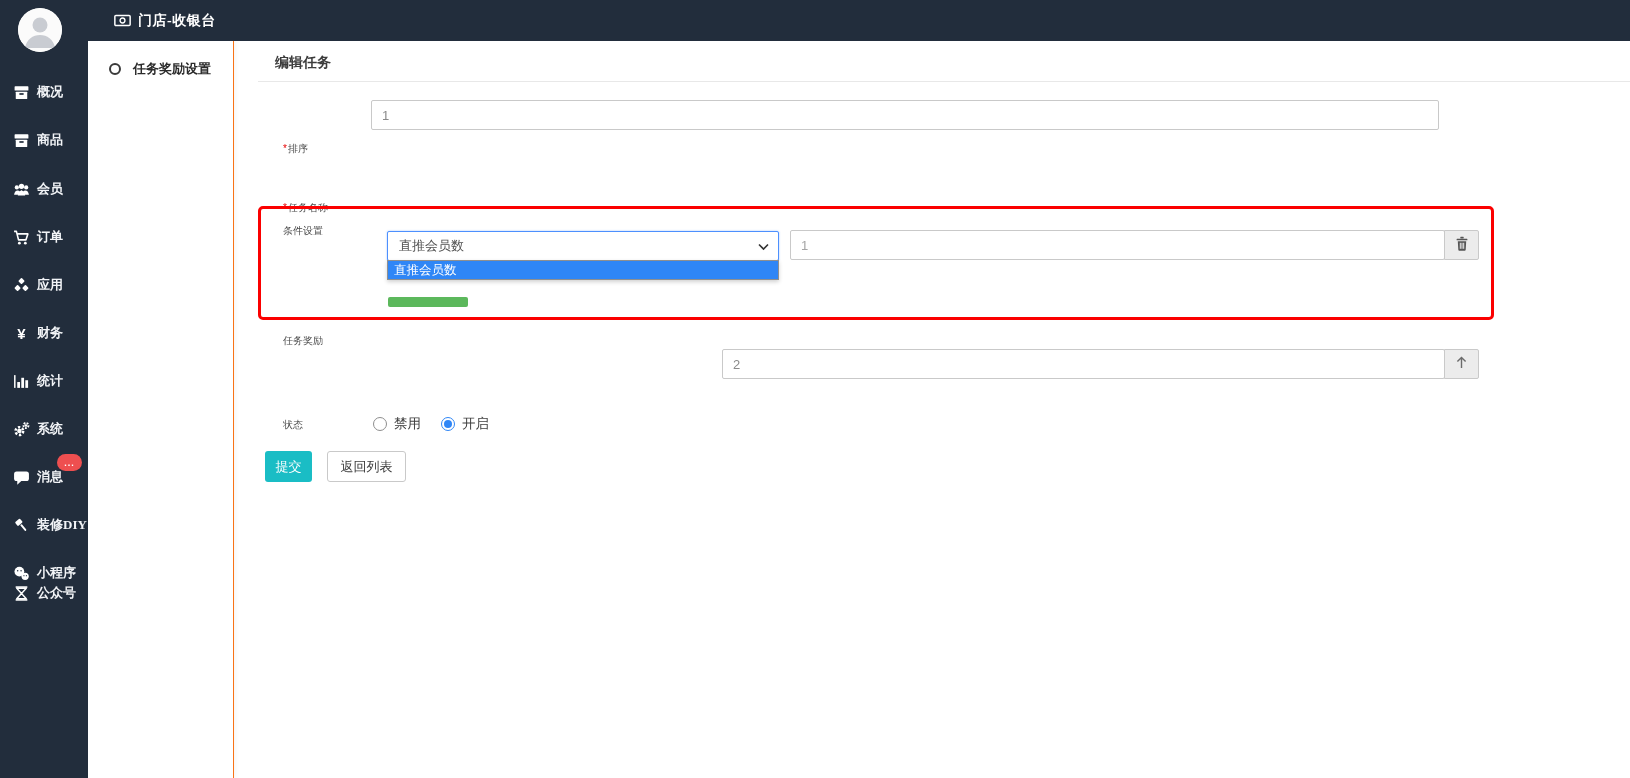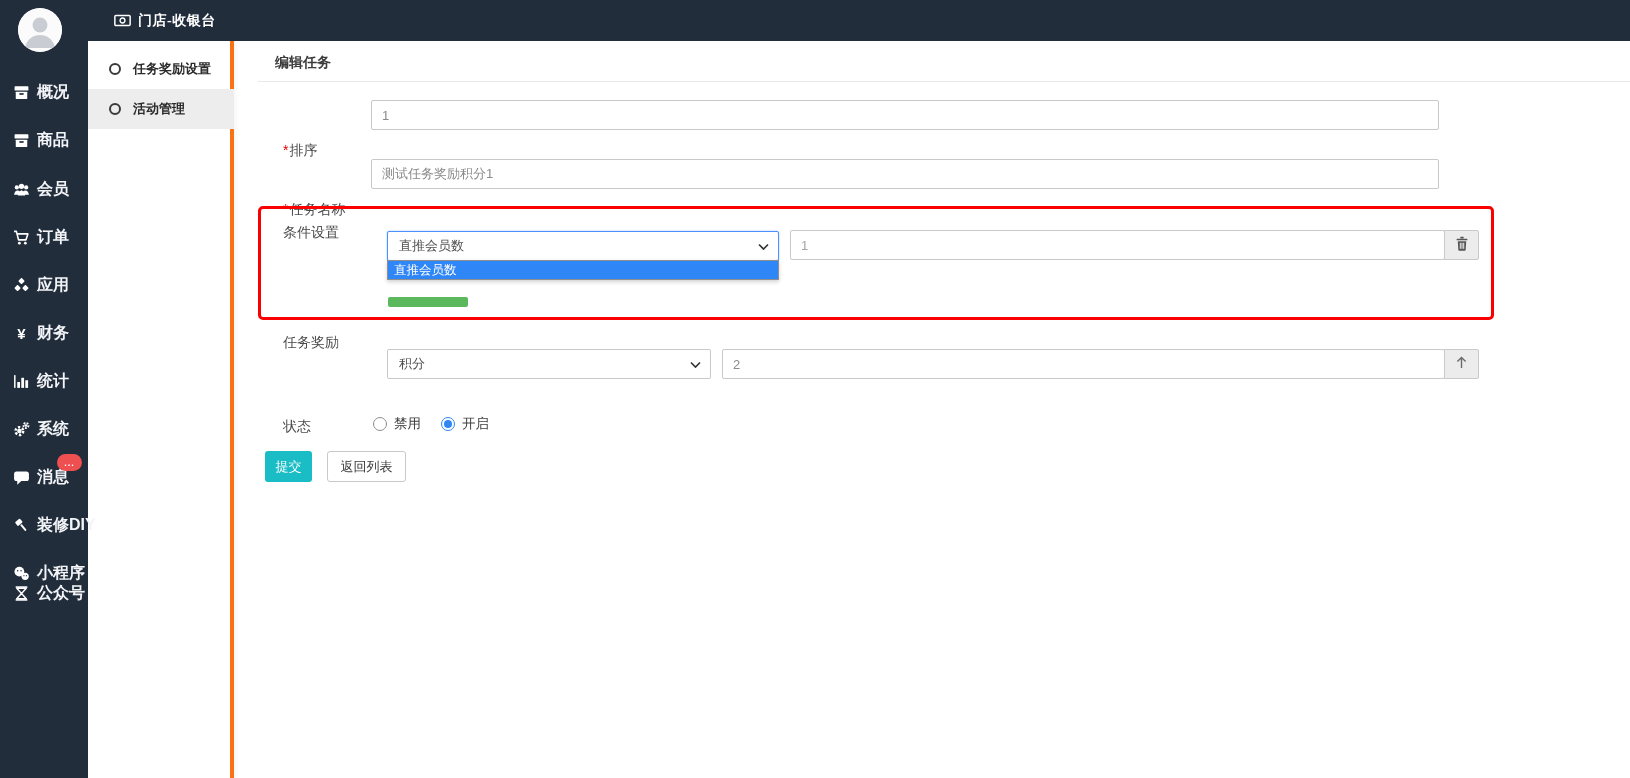--- a/index.html
+++ b/index.html
@@ -8,43 +8,43 @@
 
   
   #topbar { position:absolute; left:4px; top:0; width:1630px; height:41px; background:#222d3c; z-index:5;font-family:Liberation Serif, serif; }
   #topbar-title { position:absolute; left:110px; top:0; height:41px; display:flex; align-items:center; gap:7px;
                   color:#fff; font-size:14px; font-weight:700; letter-spacing:.5px; }
 
   
   #sidebar { position:absolute; left:0; top:0; width:88px; height:778px; background:#222d3c; z-index:6; }
   #avatar { position:absolute; left:18px; top:8px; width:44px; height:44px; border-radius:50%; overflow:hidden; background:#fbfbfb; }
   .nav-item { position:absolute; left:13px; height:20px; display:flex; align-items:center; gap:7px; color:#f2f4f7; cursor:pointer; }
-  .nav-label { font-size:16px; font-weight:600; white-space:nowrap; line-height:20px; }
+  .nav-label { font-size:13px; font-weight:600; white-space:nowrap; line-height:20px;font-family:Liberation Serif, serif; }
   .nav-icon { width:17px; height:17px; display:inline-flex; align-items:center; justify-content:center; flex:0 0 17px; }
   .nav-icon svg { width:17px; height:17px; }
   .glyph { color:#fff; font-size:15px; font-weight:700; line-height:17px; }
   .badge { position:absolute; left:44px; top:-13px; min-width:25px; height:17px; border-radius:9px;
            background:#ee4f50; color:#fff; font-size:9px; font-weight:700; letter-spacing:1px;
            display:flex; align-items:center; justify-content:center; padding:0 4px; }
 
   
   #subsidebar { position:absolute; left:88px; top:41px; width:146px; height:737px; background:#fff;
-                border-right:4px solid #f97316; box-shadow:2px 0 5px rgba(0,0,0,.04); z-index:4; }
+                border-right:1px solid #f97316; box-shadow:2px 0 5px rgba(0,0,0,.04); z-index:4; }
   .sub-item { position:absolute; left:0; width:146px; height:40px; display:flex; align-items:center; gap:12px;
               padding-left:21px; cursor:pointer; color:#2b2b2b; }
   .sub-item.selected { background:#ededed; }
   .sub-circle { width:12px; height:12px; border:2px solid #3a3a3a; border-radius:50%; background:transparent; flex:0 0 12px; }
   .sub-label { font-size:13px; font-weight:700; white-space:nowrap; }
 
   
   #main { position:absolute; left:234px; top:41px; width:1396px; height:694px; background:#fff; z-index:1; }
   #page-title { position:absolute; left:41px; top:13px; font-size:14px; color:#3c3c3c; font-weight:600; }
   #title-rule { position:absolute; left:24px; right:0; top:40px; border-top:1px solid #e8e8e8; }
 
-  .fld-label { position:absolute; left:49px; font-size:14px; color:#4a4a4a; white-space:nowrap; }
+  .fld-label { position:absolute; left:49px; font-size:10px; color:#4a4a4a; white-space:nowrap; }
   .req { color:#e60000; margin-right:1px; }
 
   input.txt { position:absolute; height:30px; border:1px solid #c9c9c9; border-radius:2px;
               font-size:13px; color:#8a8a8a; padding:0 10px; background:#fff; outline:none;
               font-family:"Liberation Sans","DejaVu Sans",sans-serif; }
 
   .select { position:absolute; height:30px; border:1px solid #c9c9c9; border-radius:2px; background:#fff;
             display:flex; align-items:center; font-size:13px; color:#4f4f4f; padding:0 28px 0 11px; cursor:pointer; }
   .select .chev { position:absolute; right:9px; top:50%; transform:translateY(-50%); }
   .select.focused { border-color:#4d90fe; box-shadow:0 0 2px rgba(77,144,254,.55); }
@@ -242,36 +242,31 @@
     </span>
     <span class="nav-label">公众号</span>
   </div>
 </div>
 
 <div id="subsidebar">
   <div class="sub-item" style="top:8px">
     <span class="sub-circle"></span>
     <span class="sub-label">任务奖励设置</span>
   </div>
-  <div class="sub-item selected" style="top:48px">
-    <span class="sub-circle"></span>
-    <span class="sub-label">活动管理</span>
-  </div>
 </div>
 
 <div id="main">
 
   <div id="page-title">编辑任务</div>
   <div id="title-rule"></div>
 
   <div class="fld-label" style="top:101px"><span class="req">*</span><span>排序</span></div>
   <input class="txt" style="left: 137px; top: 59px; width: 1068px;" value="1">
 
   <div class="fld-label" style="top:160px"><span class="req">*</span><span>任务名称</span></div>
-  <input class="txt" style="left: 137px; top: 118px; width: 1068px;" value="测试任务奖励积分1">
 
   <div id="highlight-box"></div>
 
   <div class="fld-label" style="top:183px">条件设置</div>
 
   <div class="select focused" style="left:153px; top:190px; width:392px;">
     <span>直推会员数</span>
     <span class="chev">
       <svg width="11" height="7" viewBox="0 0 11 7">
           <path d="M1 1l4.5 4.5L10 1" fill="none" stroke="#333" stroke-width="1.6"></path>
@@ -295,28 +290,20 @@
           <g stroke="#ececec" stroke-width="1">
             <line x1="5.3" y1="6.8" x2="5.3" y2="12.8"></line>
             <line x1="7" y1="6.8" x2="7" y2="12.8"></line>
             <line x1="8.7" y1="6.8" x2="8.7" y2="12.8"></line>
           </g>
         </svg>
     </span>
   </div>
 
   <div class="fld-label" style="top:293px">任务奖励</div>
-  <div class="select" style="left:153px; top:308px; width:324px;">
-    <span>积分</span>
-    <span class="chev">
-      <svg width="11" height="7" viewBox="0 0 11 7">
-          <path d="M1 1l4.5 4.5L10 1" fill="none" stroke="#333" stroke-width="1.6"></path>
-        </svg>
-    </span>
-  </div>
   <input class="txt" style="left: 488px; top: 308px; width: 723px;" value="2">
   <div class="tool-btn" style="left:1210px; top:308px;">
     <span>
       <svg width="15" height="15" viewBox="0 0 15 15">
           <path d="M7.5 13V3M3.4 6.6L7.5 2.5l4.1 4.1" fill="none" stroke="#6b6b6b" stroke-width="1.4"></path>
         </svg>
     </span>
   </div>
 
   <div class="fld-label" style="top:377px">状态</div>

